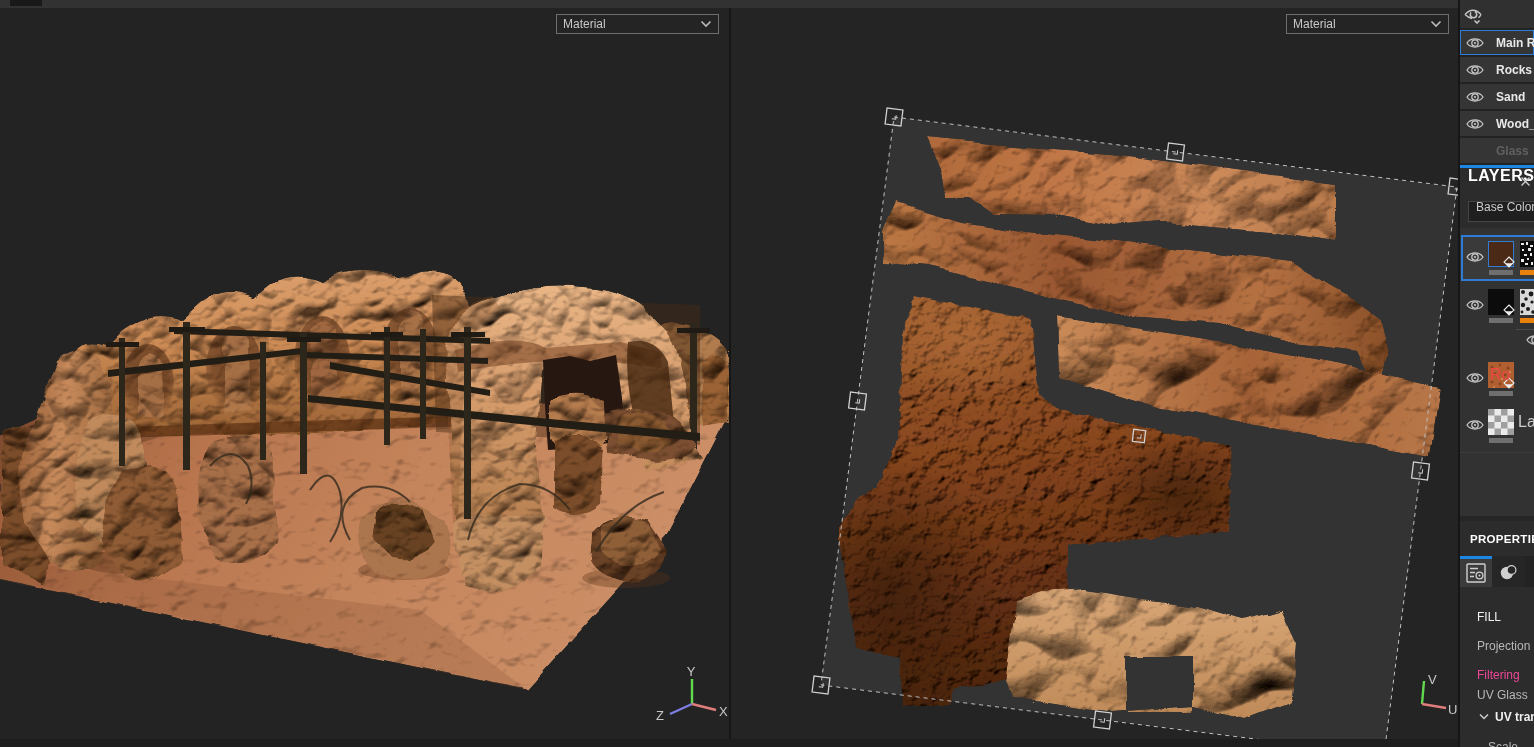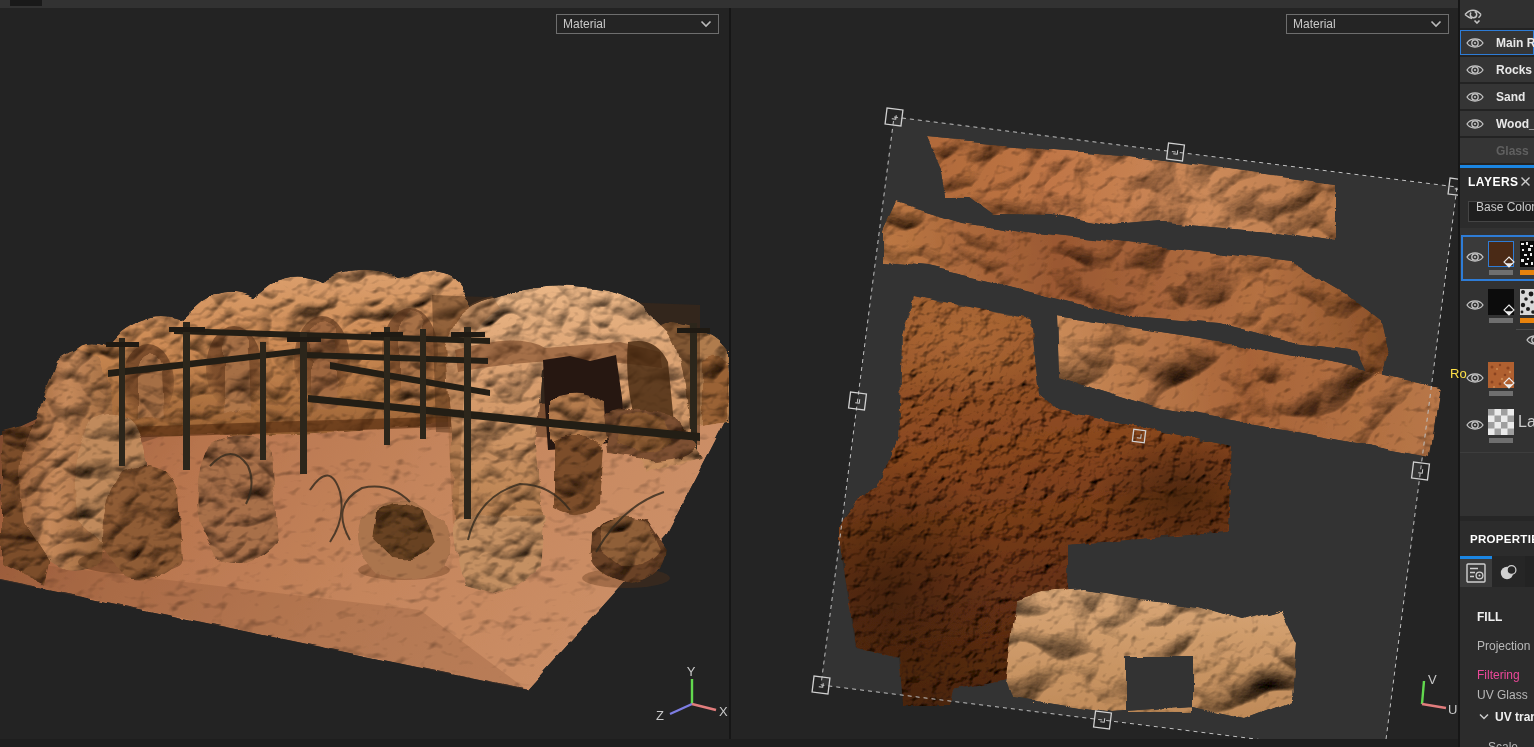--- a/index.html
+++ b/index.html
@@ -363,21 +363,21 @@
       <path d="M1 6 C4.5 0.6 13.5 0.6 17 6 C13.5 11.4 4.5 11.4 1 6 Z" fill="none" stroke="#c4c4c4" stroke-width="1.3"></path>
       <circle cx="9" cy="6" r="3.2" fill="none" stroke="#c4c4c4" stroke-width="1.3"></circle>
       <circle cx="9" cy="6" r="1.1" fill="#c4c4c4"></circle>
     </svg>
 
 <div class="abs" style="left:1496px;top:117px;width:60px;font-size:12px;font-weight:bold;color:#e8e8e8;white-space:nowrap">Wood_S</div>
 <div class="abs" style="left:1460px;top:138px;width:74px;height:25px;background:#353535;box-sizing:border-box"></div>
 <div class="abs" style="left:1496px;top:144px;width:60px;font-size:12px;font-weight:bold;color:#606060;white-space:nowrap">Glass</div>
 <div class="abs" style="left:1460px;top:165px;width:74px;height:2.5px;background:#1b86e3"></div>
 <div class="abs" style="left:1460px;top:168px;width:74px;height:60px;background:#2c2c2c"></div>
-<div class="abs" style="left:1468px;top:175px;font-size:12px;font-weight:bold;color:#ffffff;letter-spacing:0.5px">LAYERS</div>
+<div class="abs" style="left:1468px;top:167px;font-size:16px;font-weight:bold;color:#ffffff;letter-spacing:0.5px">LAYERS</div>
 <svg class="abs" style="left:1520px;top:176px" width="11" height="11" viewBox="0 0 11 11">
       <path d="M1.5 1.5 L9.5 9.5 M9.5 1.5 L1.5 9.5" stroke="#cccccc" stroke-width="1.4"></path>
     </svg>
 <div class="abs" style="left:1468px;top:201px;width:70px;height:21px;background:#1f1f1f;border:1px solid #454545;box-sizing:border-box"></div>
 <div class="abs" style="left:1476px;top:200px;font-size:12px;color:#cccccc;white-space:nowrap">Base Color</div>
 <div class="abs" style="left:1460px;top:228px;width:74px;height:288px;background:#323232"></div>
 <div class="abs" style="left:1461px;top:235px;width:73px;height:46px;background:#3a3a3a;border:2px solid #2e7cd6;border-right:none;box-sizing:border-box"></div>
 <svg class="abs" style="left:1466px;top:251px" width="18" height="12" viewBox="0 0 18 12">
       <path d="M1 6 C4.5 0.6 13.5 0.6 17 6 C13.5 11.4 4.5 11.4 1 6 Z" fill="none" stroke="#c4c4c4" stroke-width="1.3"></path>
       <circle cx="9" cy="6" r="3.2" fill="none" stroke="#c4c4c4" stroke-width="1.3"></circle>
@@ -466,21 +466,21 @@
         <circle cx="22" cy="10" r="1.2"></circle>
         <circle cx="14" cy="17" r="1.2"></circle>
         <circle cx="6" cy="25" r="1"></circle>
       </g>
     </svg>
 <svg class="abs" style="left:1503px;top:377px" width="12" height="12" viewBox="0 0 12 12">
       <path d="M6 1 L11 6 L6 11 L1 6 Z" fill="none" stroke="#ececec" stroke-width="1.1"></path>
       <path d="M2.2 7.2 L6 11 L9.8 7.2 Z" fill="#ececec"></path>
     </svg>
 
-<div class="abs" style="left:1450px;top:366px;font-size:13px;color:#fde047">Ro</div>
+<div class="abs" style="left:1490px;top:366px;font-size:16px;color:#ef4444">Ro</div>
 <div class="abs" style="left:1489px;top:391px;width:24px;height:5px;background:#6f6f6f"></div>
 <svg class="abs" style="left:1466px;top:419px" width="18" height="12" viewBox="0 0 18 12">
       <path d="M1 6 C4.5 0.6 13.5 0.6 17 6 C13.5 11.4 4.5 11.4 1 6 Z" fill="none" stroke="#c4c4c4" stroke-width="1.3"></path>
       <circle cx="9" cy="6" r="3.2" fill="none" stroke="#c4c4c4" stroke-width="1.3"></circle>
       <circle cx="9" cy="6" r="1.1" fill="#c4c4c4"></circle>
     </svg>
 
 <svg class="abs" style="left:1488px;top:409px" width="26" height="26" viewBox="0 0 26 26">
       <rect width="26" height="26" fill="#ebebeb"></rect>
       <g fill="#9f9f9f">
@@ -508,21 +508,21 @@
         <path d="M5 6.5 h8 M5 10.5 h5 M5 14.5 h4"></path>
       </g>
       <circle cx="14.5" cy="13.5" r="3.4" fill="#3b3b3b" stroke="#d0d0d0" stroke-width="1.3"></circle>
       <circle cx="14.5" cy="13.5" r="1" fill="#d0d0d0"></circle>
     </svg>
 <div class="abs" style="left:1492px;top:556px;width:33px;height:31px;background:#262626"></div>
 <svg class="abs" style="left:1499px;top:563px" width="19" height="19" viewBox="0 0 19 19">
       <circle cx="8" cy="10" r="6.2" fill="#d0d0d0"></circle>
       <circle cx="12.5" cy="7" r="4.4" fill="#262626" stroke="#d0d0d0" stroke-width="1.2"></circle>
     </svg>
-<div class="abs" style="left:1477px;top:610px;font-size:12px;font-weight:bold;color:#f0f0f0">FILL</div>
+<div class="abs" style="left:1477px;top:610px;font-size:12px;font-weight:normal;color:#f0f0f0">FILL</div>
 <div class="abs" style="left:1477px;top:639px;font-size:12px;color:#b8b8b8;white-space:nowrap">Projection</div>
 <div class="abs" style="left:1477px;top:668px;font-size:12px;color:#ec4899;white-space:nowrap">Filtering</div>
 <div class="abs" style="left:1477px;top:688px;font-size:12px;color:#b8b8b8;white-space:nowrap">UV Glass</div>
 <svg class="abs" style="left:1479px;top:713px" width="10" height="7" viewBox="0 0 10 7">
       <path d="M1 1.5 L5 5.5 L9 1.5" fill="none" stroke="#cccccc" stroke-width="1.5"></path>
     </svg>
 <div class="abs" style="left:1495px;top:710px;font-size:12px;font-weight:bold;color:#f0f0f0;white-space:nowrap">UV tran</div>
 <div class="abs" style="left:1488px;top:740px;font-size:12px;color:#b8b8b8;white-space:nowrap">Scale</div>
 </div>
 </body></html>

